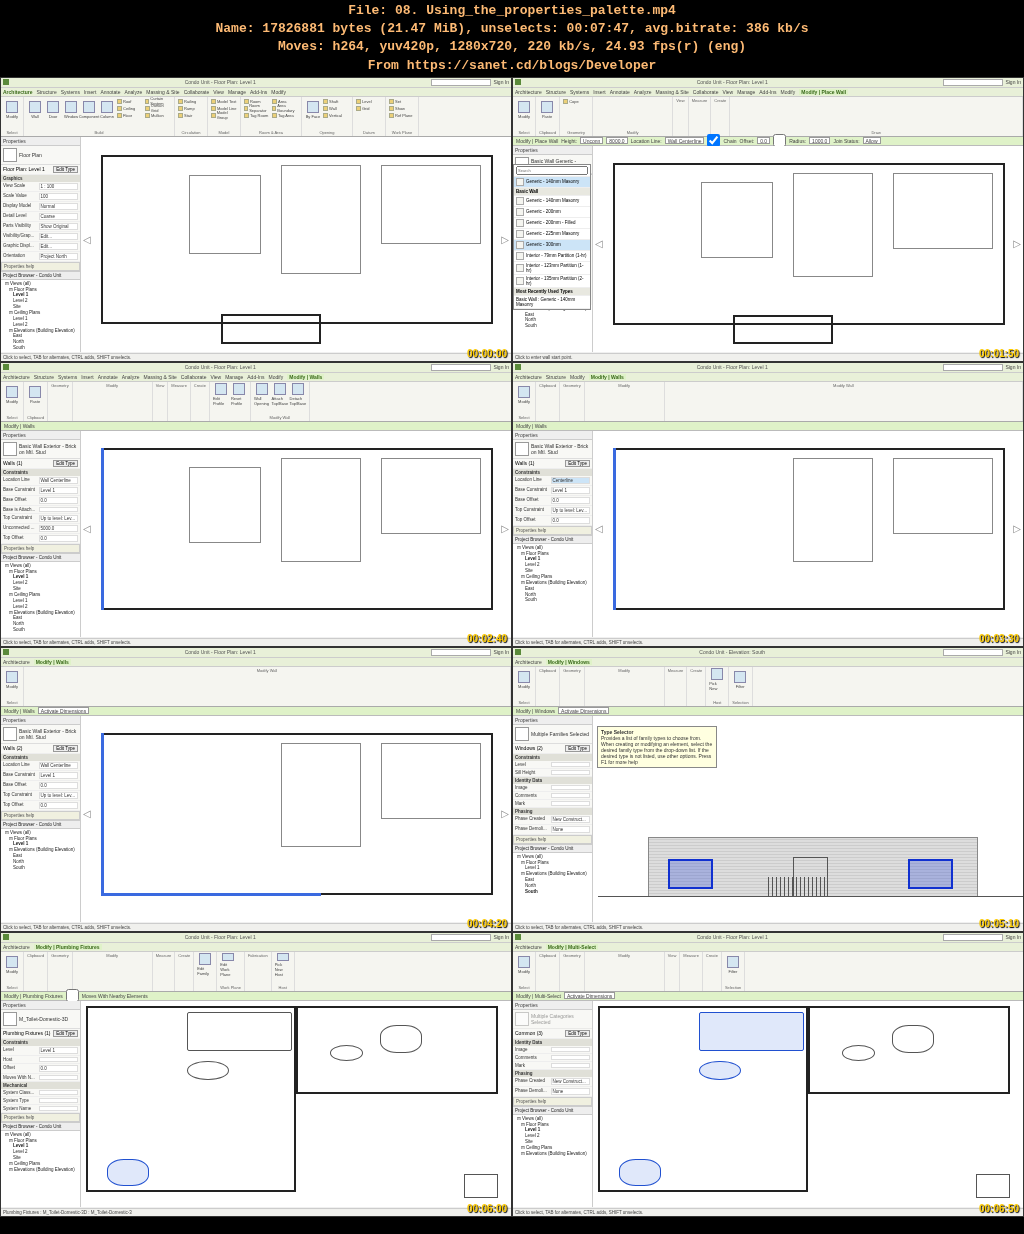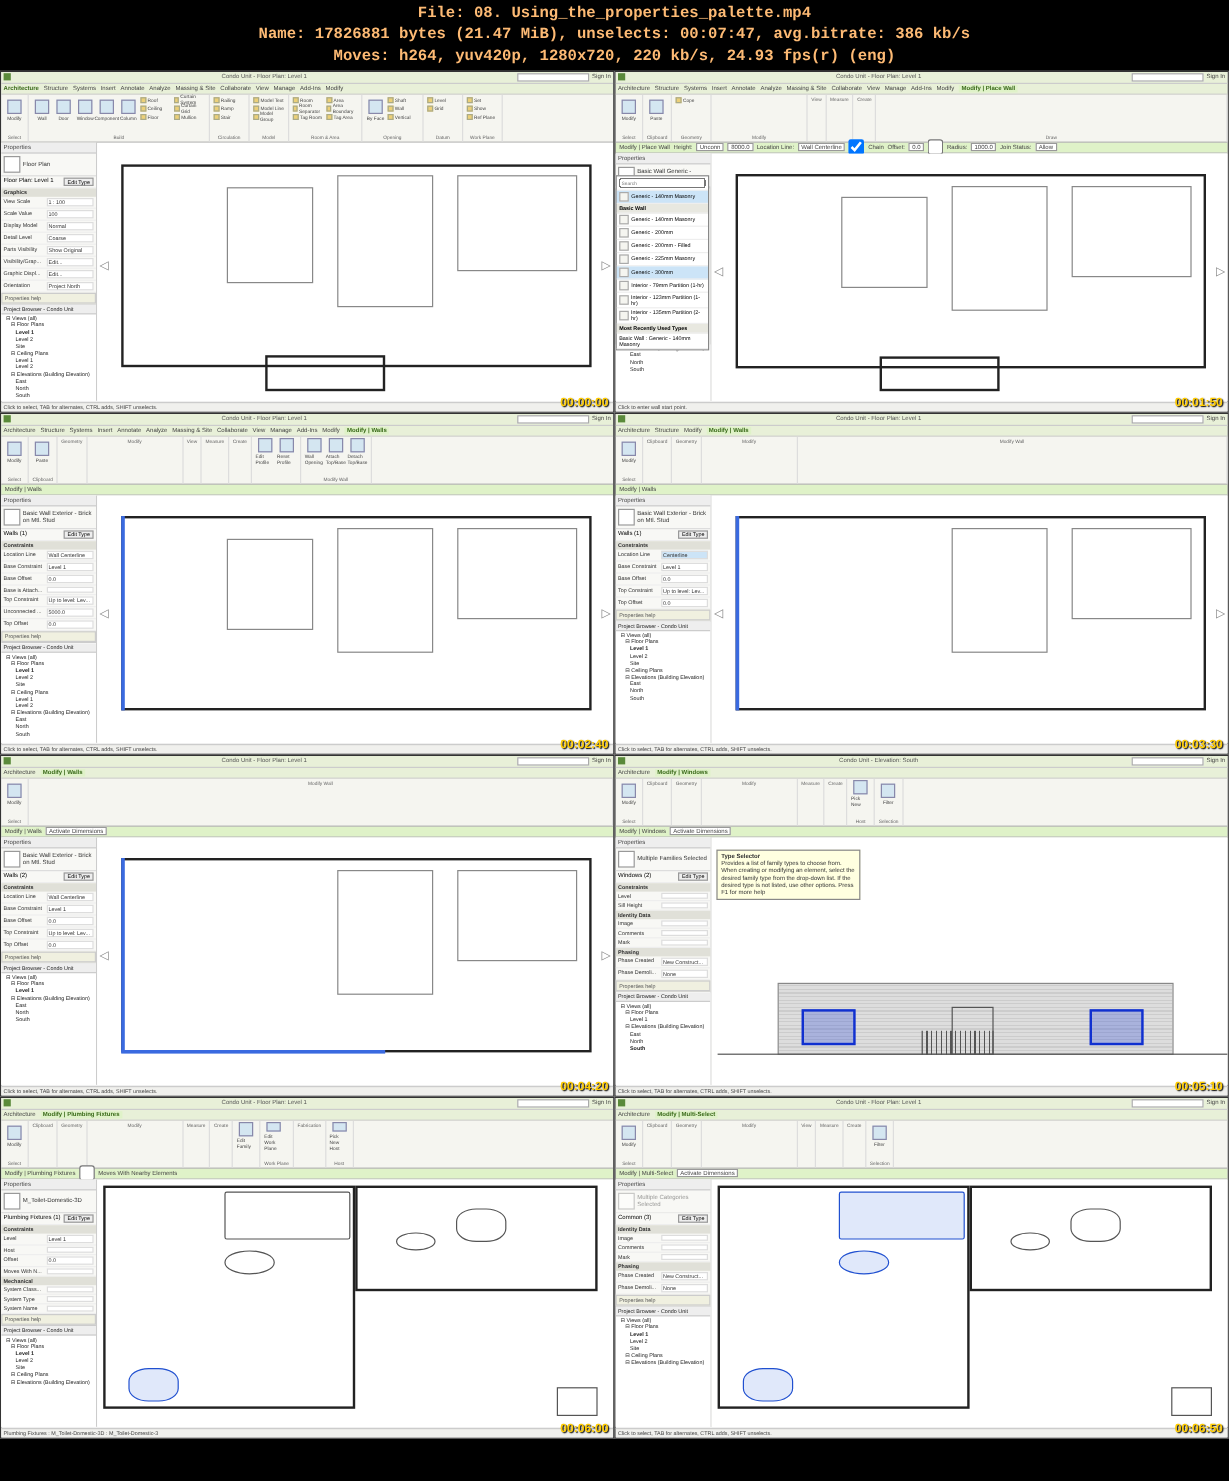--- a/index.html
+++ b/index.html
@@ -95,20 +95,21 @@
 .fixture { position: absolute; border: 1px solid #555;}
 .fixture.sel { border-color: #2050d0; background: rgba(50,100,220,0.15);}
 </style>
 </head>
 <body>
 
 <div class="header-info">
   <div><span>File:</span> <span>08. Using_the_properties_palette.mp4</span></div>
   <div><span>Name:</span> <span>17826881 bytes (21.47 MiB),</span> <span>unselects:</span> <span>00:07:47,</span> <span>avg.bitrate:</span> <span>386 kb/s</span></div>
   <div><span>Moves:</span> <span>h264, yuv420p, 1280x720, 220 kb/s, 24.93 fps(r) (eng)</span></div>
+  <div><span>From</span> <span>https://sanet.cd/blogs/Developer</span></div>
 </div>
 
 <div class="grid">
 
 <div class="cell">
   <div class="qat">
     <div class="qat-icon"></div>
     <div class="title-area">Condo Unit - Floor Plan: Level 1</div>
     <div class="search-box" placeholder="Type a keyword or phrase"></div>
     <span class="signin">Sign In</span>

